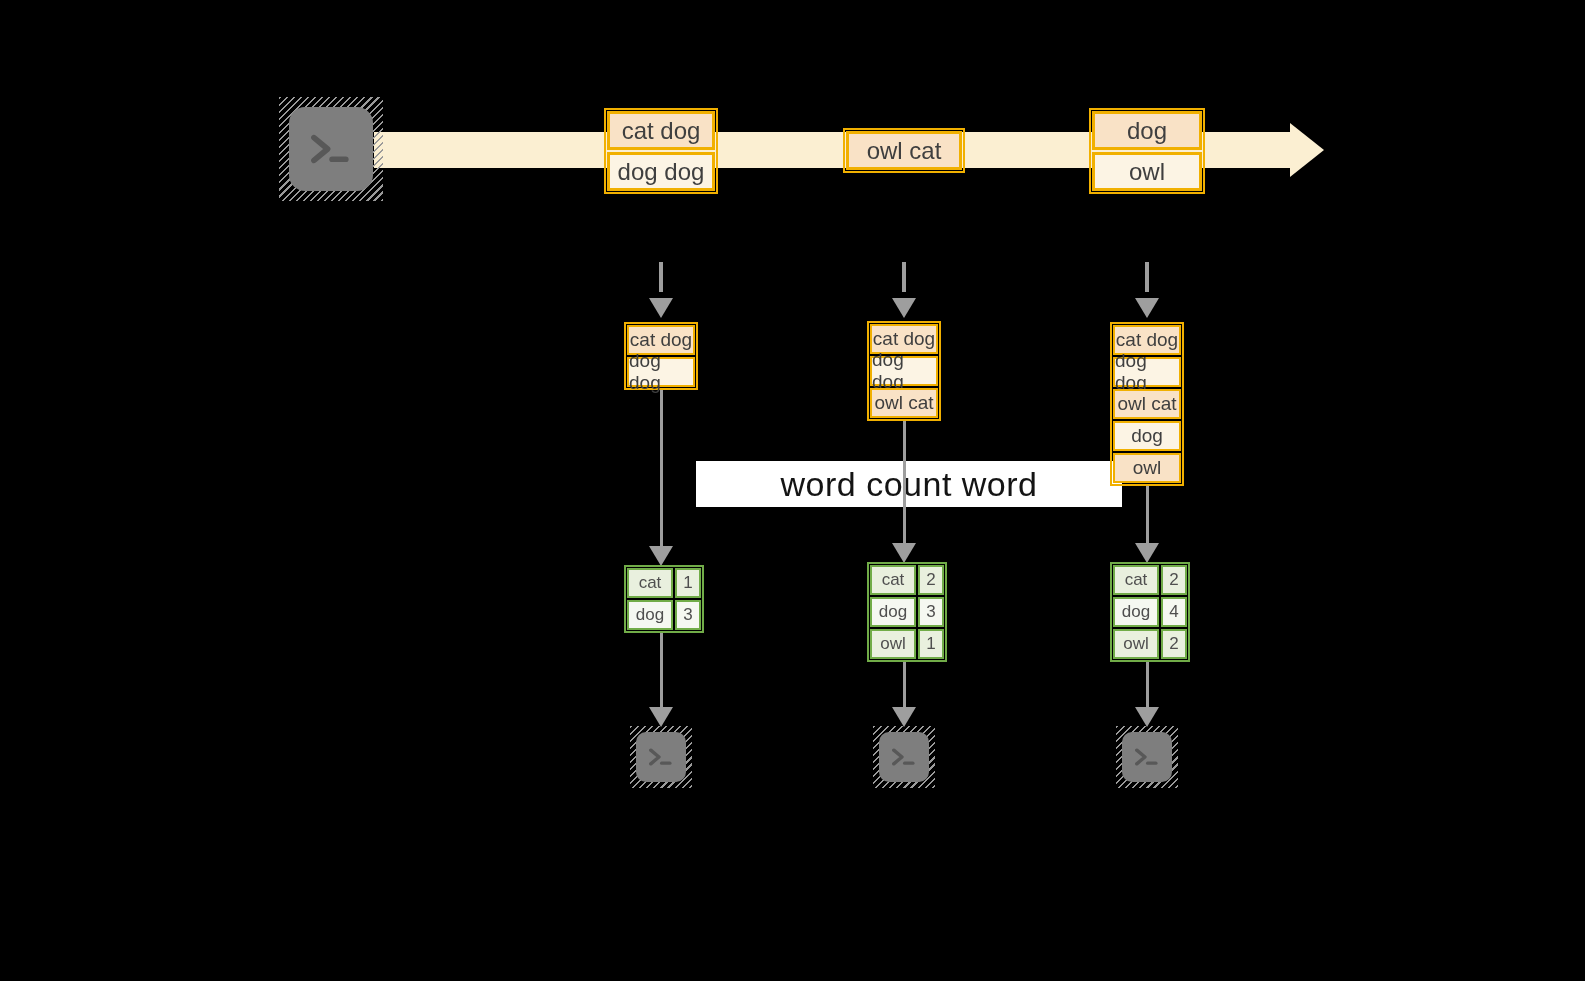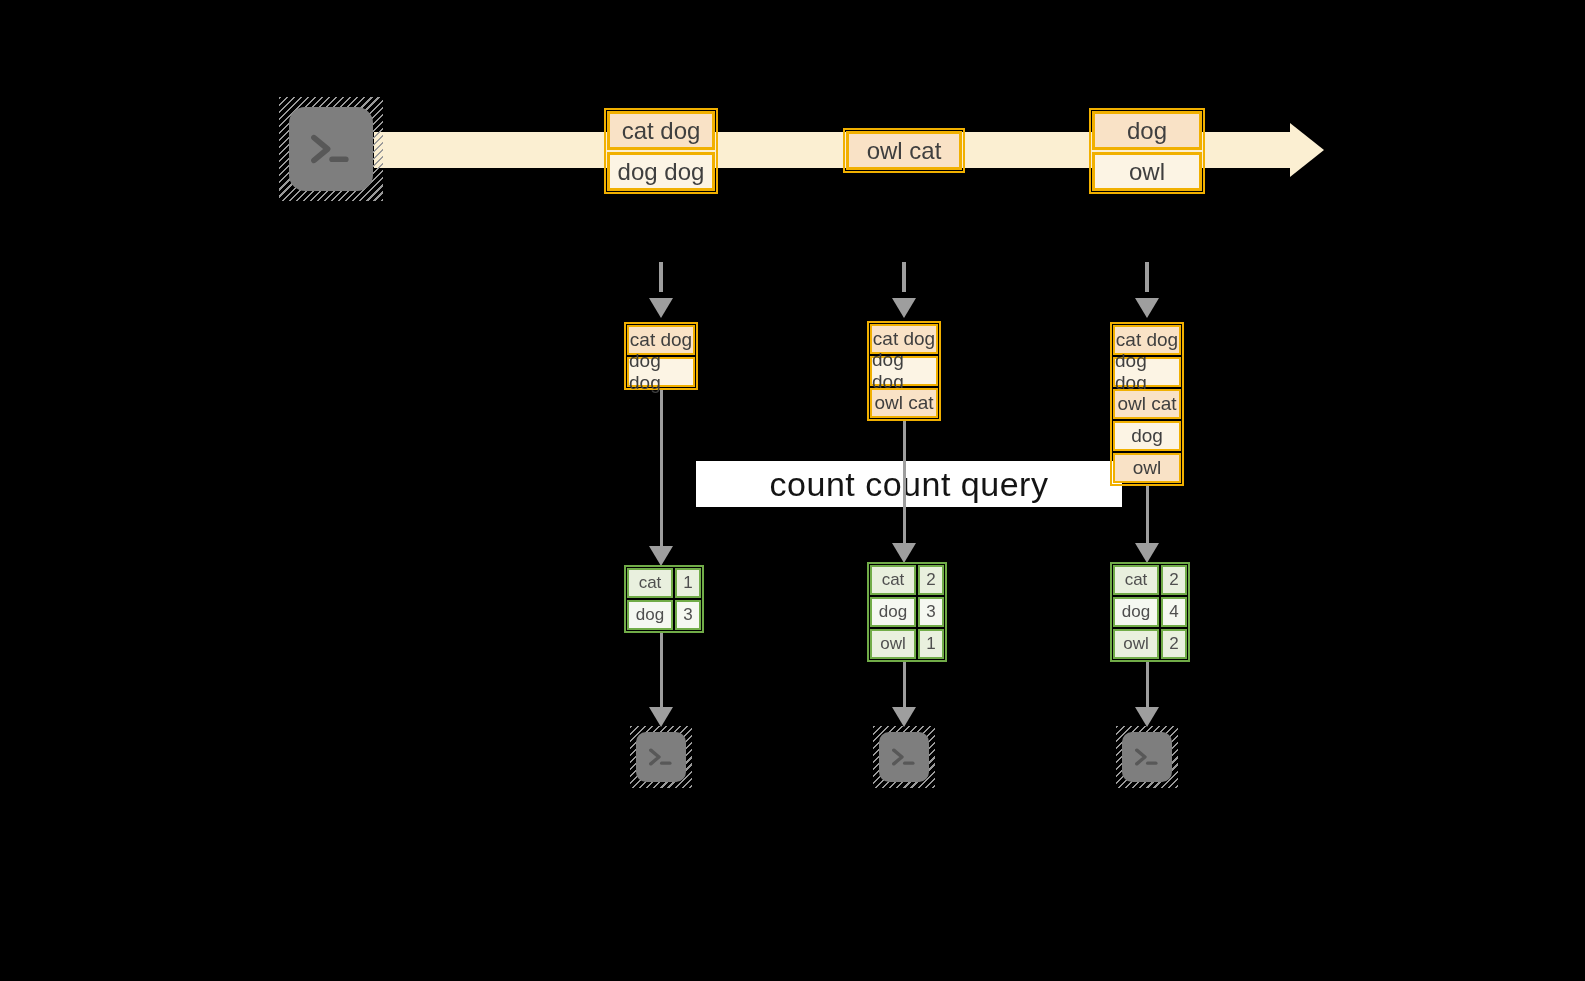--- a/index.html
+++ b/index.html
@@ -98,21 +98,21 @@
   </div>
   <div class="stack" style="left:1110px;top:322px;width:68px;">
     <div class="ocell">cat dog</div>
     <div class="ocell">dog dog</div>
     <div class="ocell">owl cat</div>
     <div class="ocell">dog</div>
     <div class="ocell">owl</div>
   </div>
 
   <div class="query-box">
-    <span>count count query</span>
+    <span>word count word</span>
   </div>
 
   <div class="vline" style="left:660px;top:388px;height:160px;"></div>
   <div class="vhead" style="left:649px;top:546px;"></div>
   <div class="vline" style="left:903px;top:419px;height:126px;"></div>
   <div class="vhead" style="left:892px;top:543px;"></div>
   <div class="vline" style="left:1146px;top:484px;height:61px;"></div>
   <div class="vhead" style="left:1135px;top:543px;"></div>
 
   <div class="gtable" style="left:624px;top:565px;">

